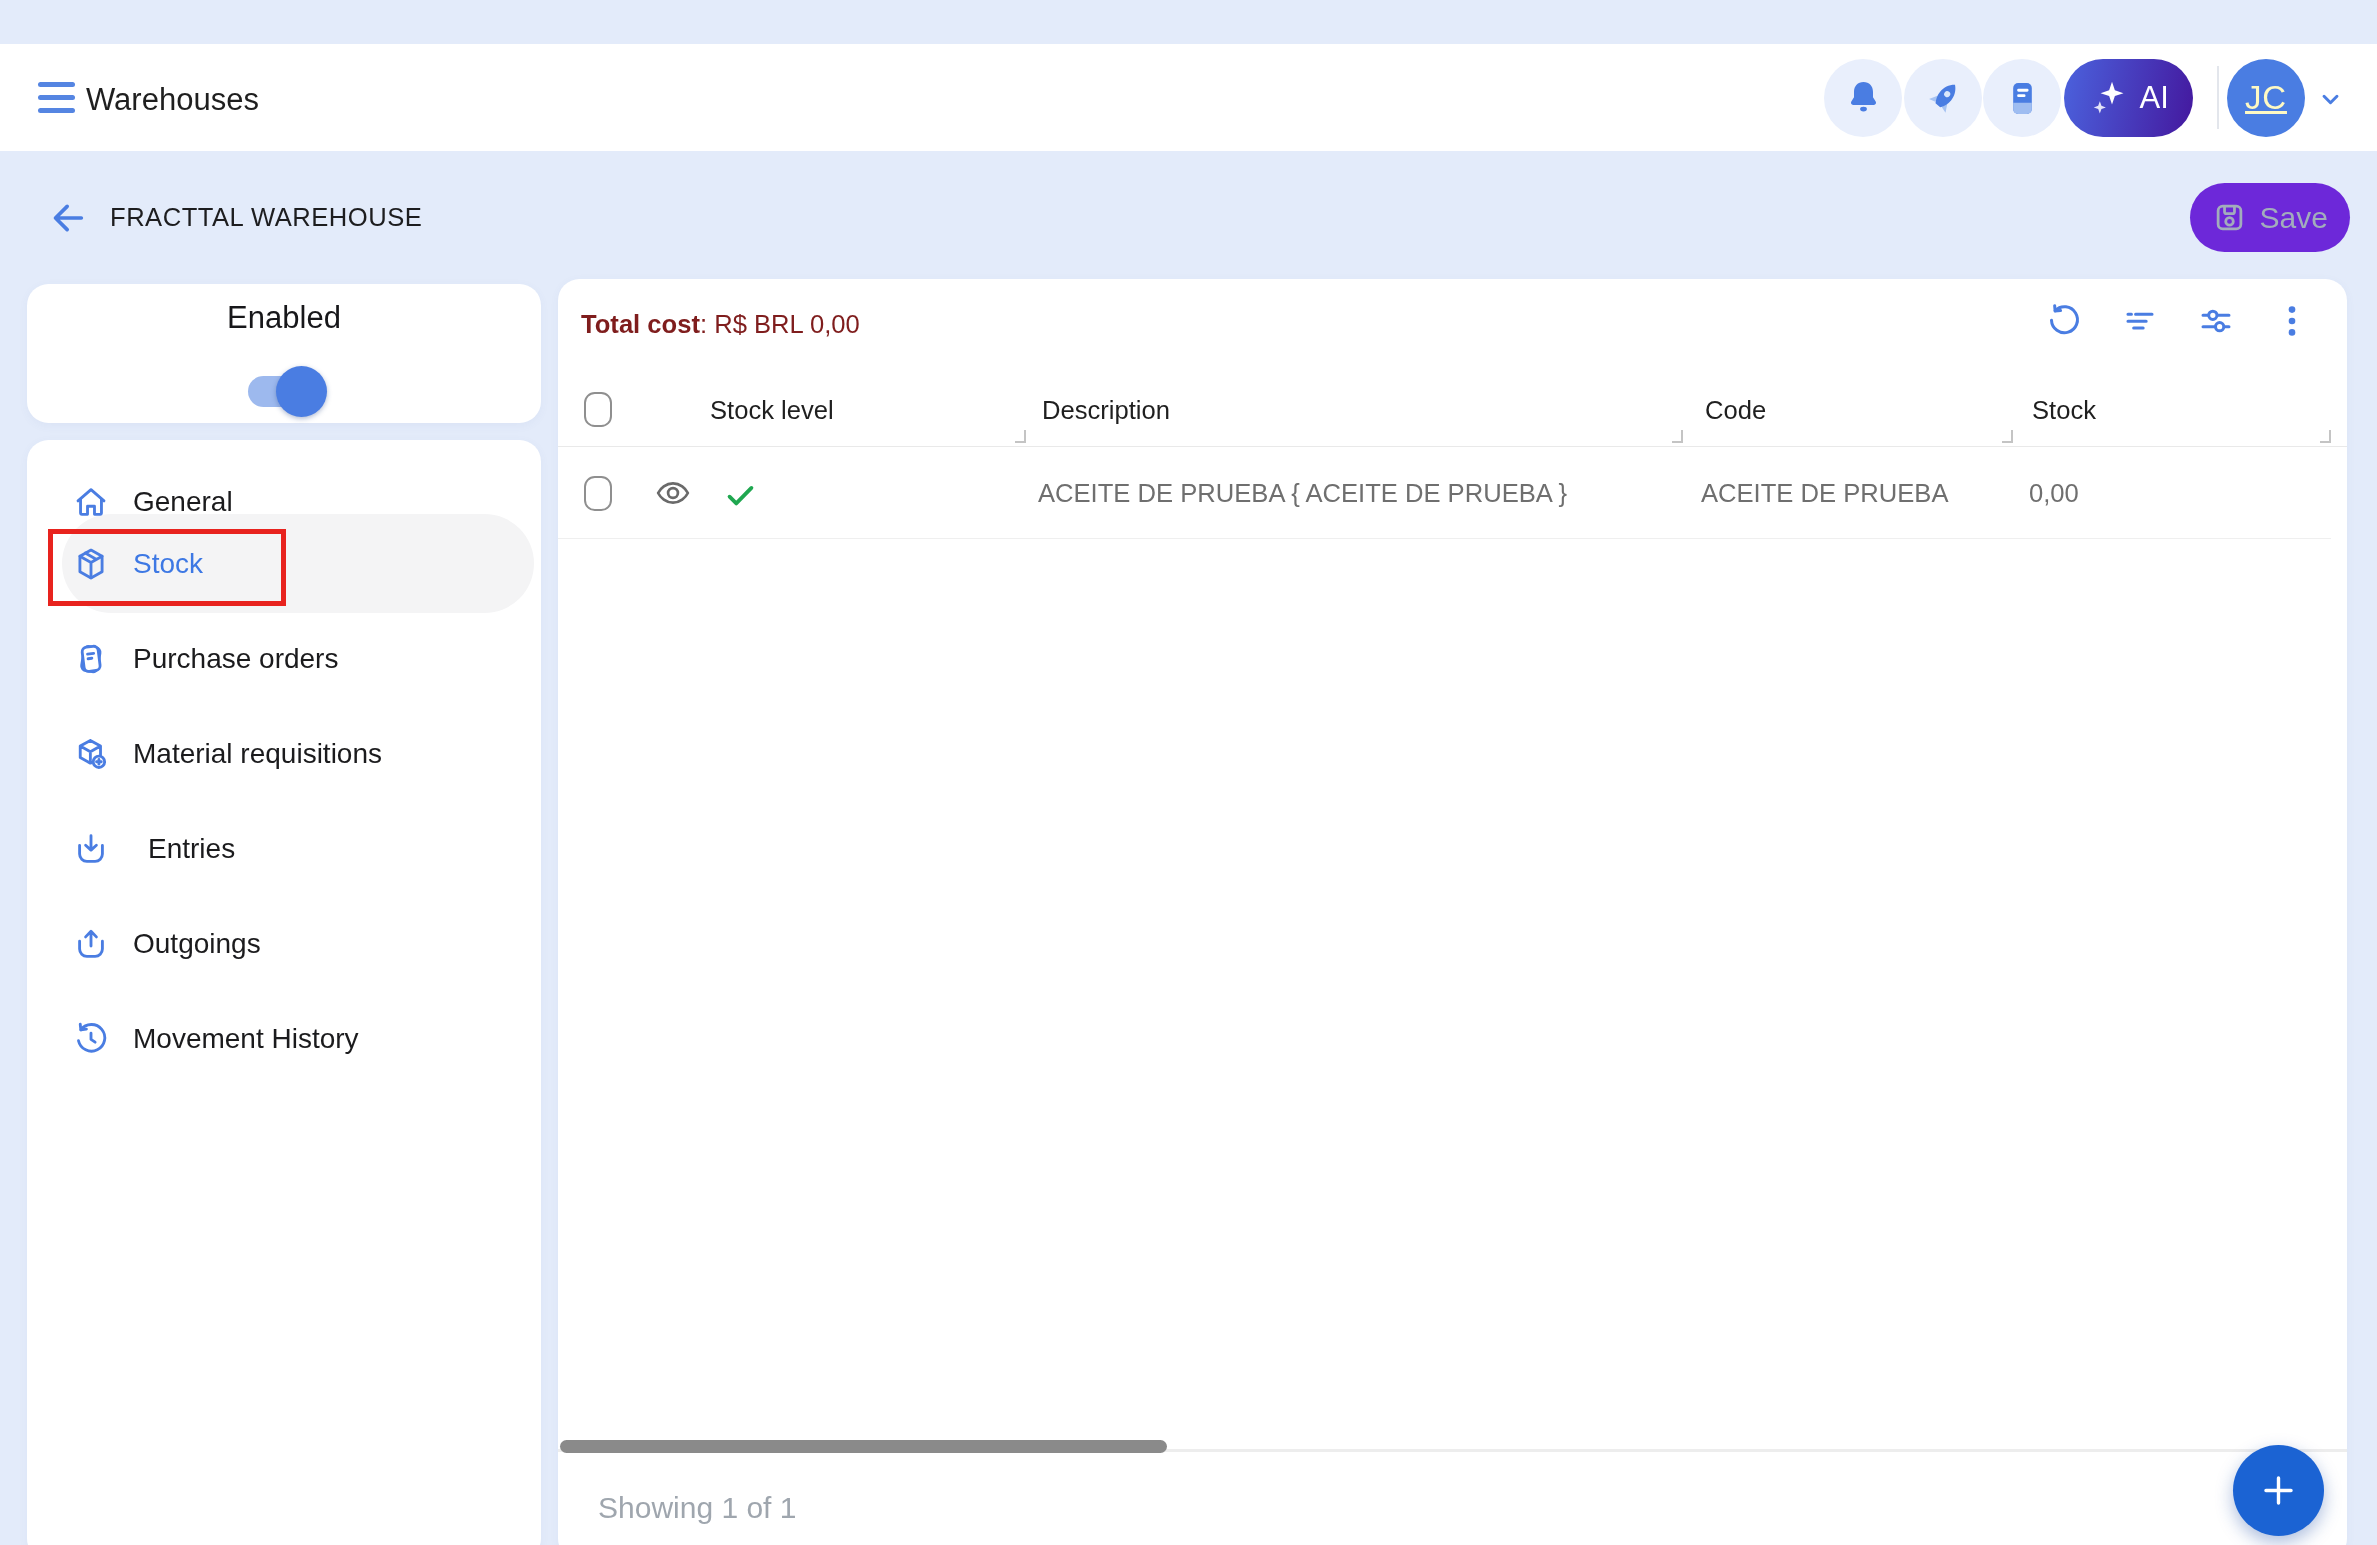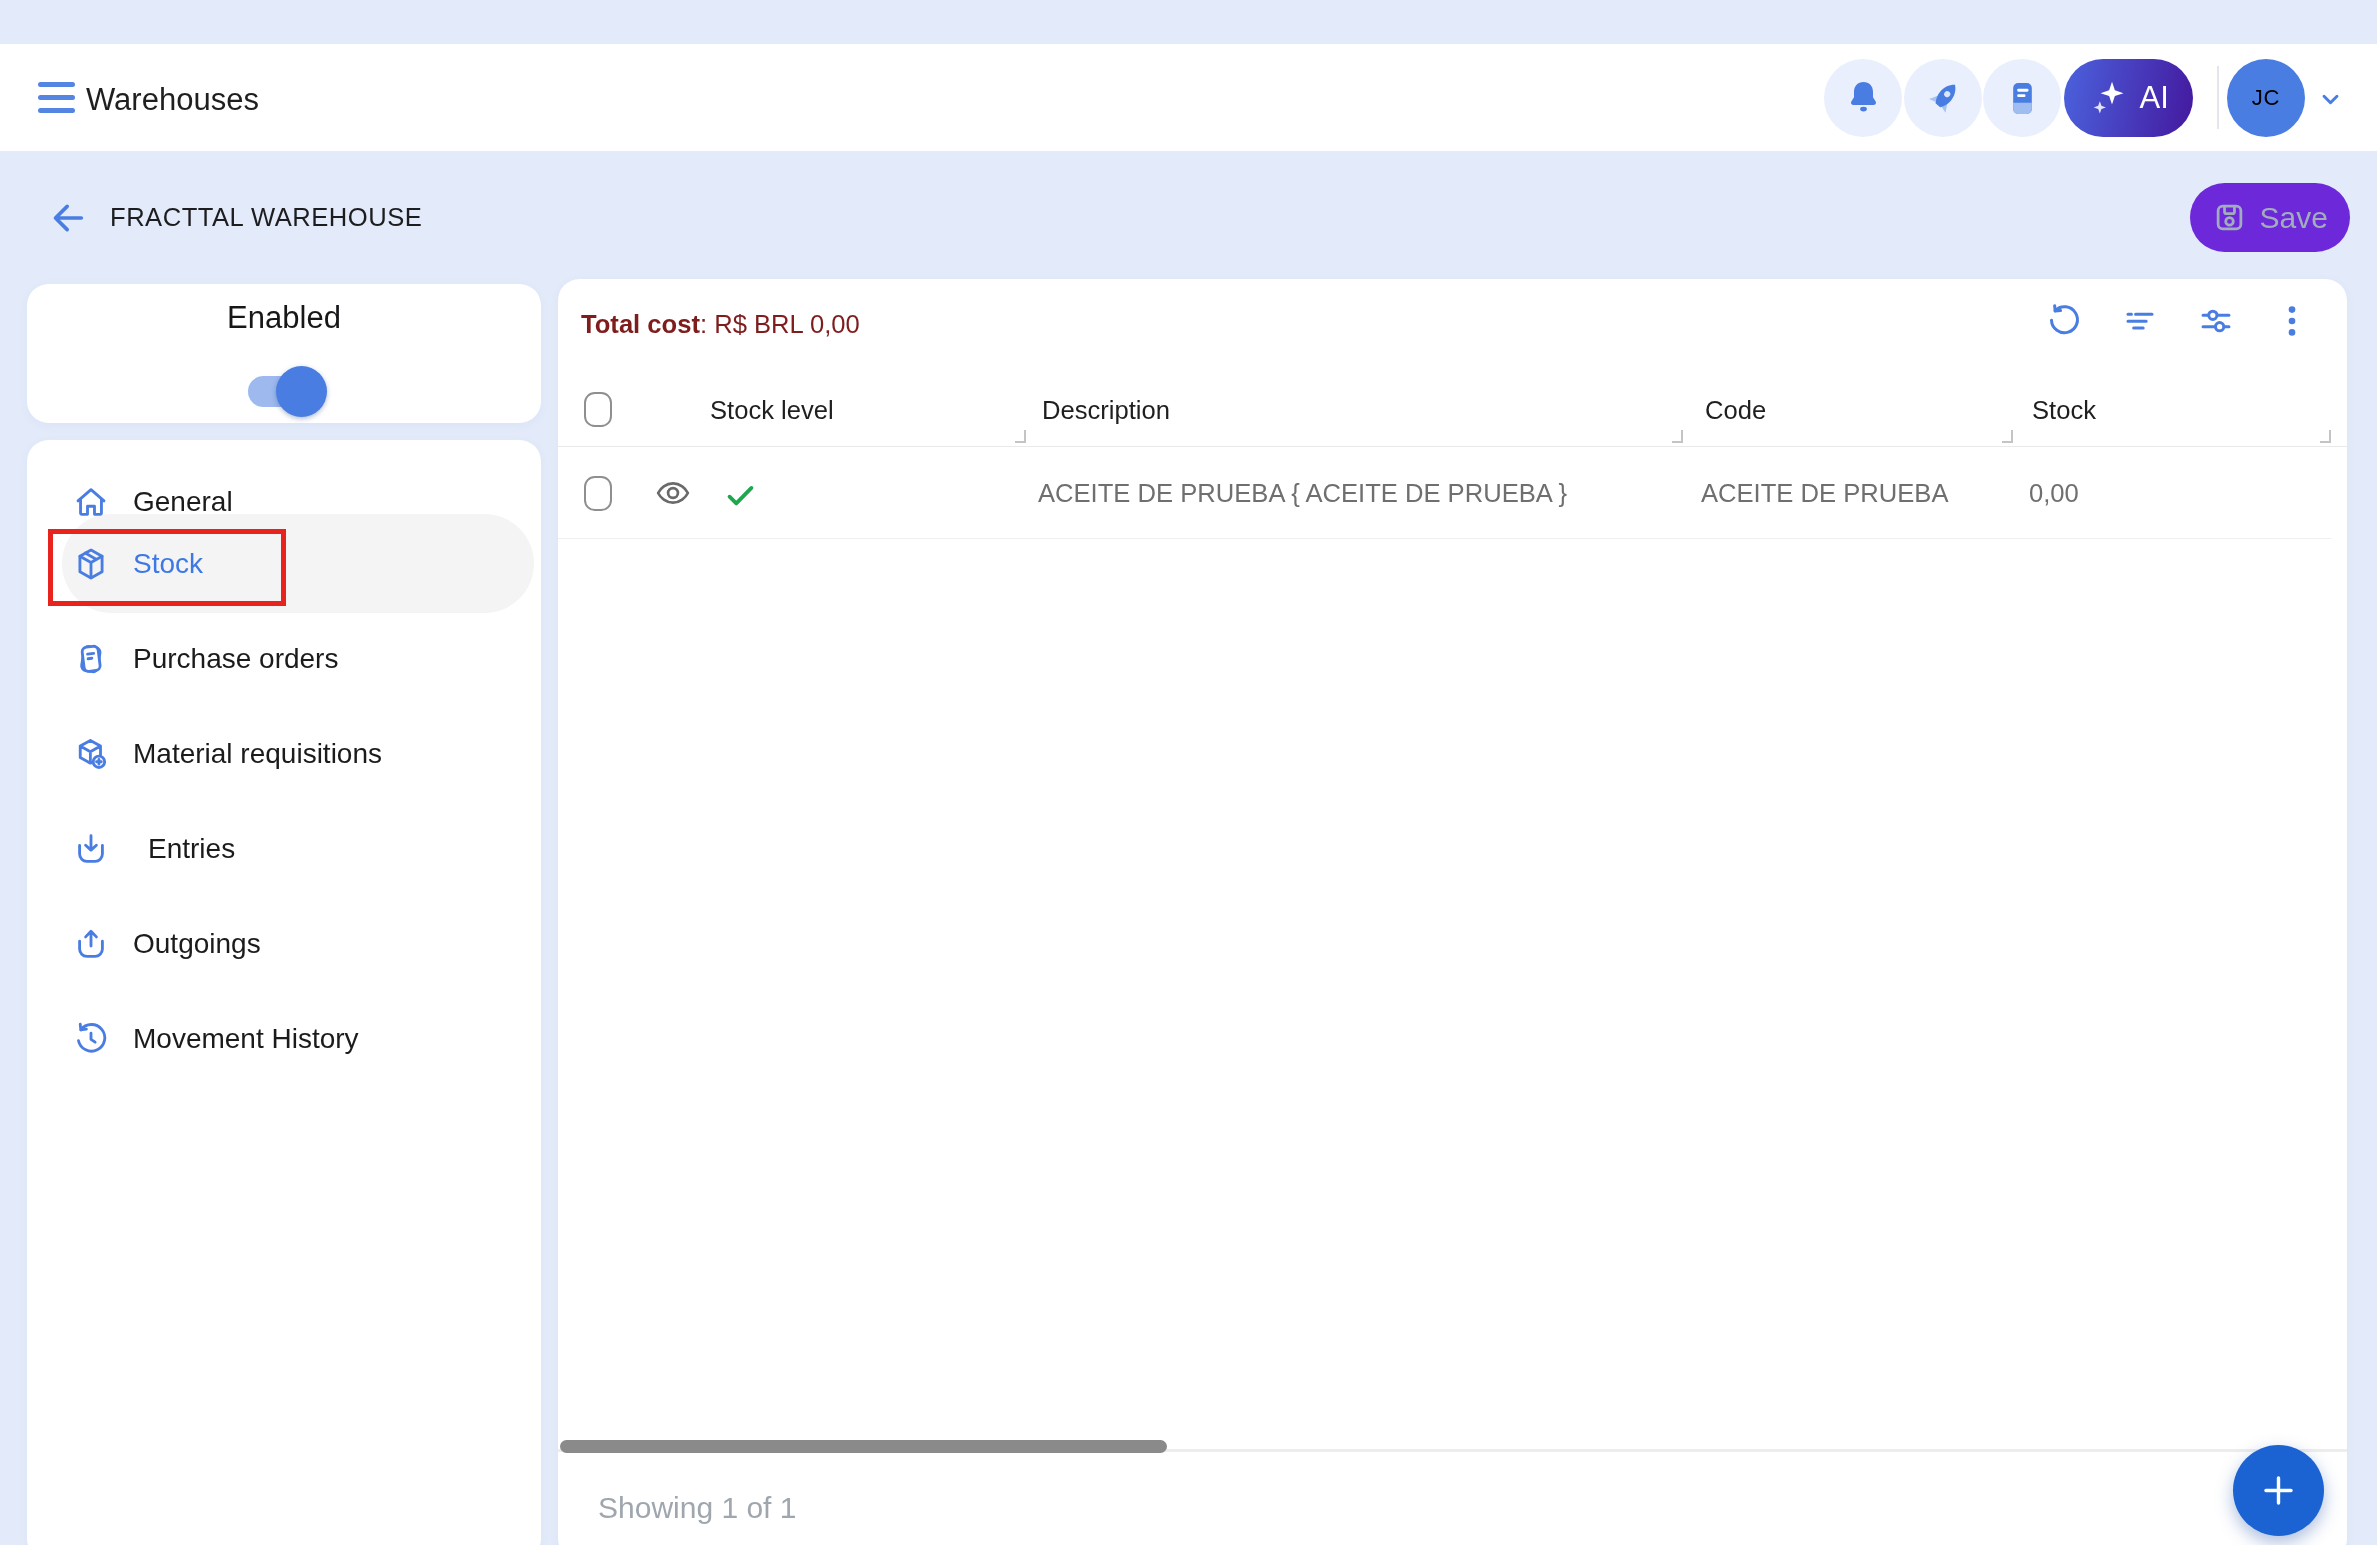--- a/index.html
+++ b/index.html
@@ -10,21 +10,21 @@
   
   .topbar { position:absolute; top:0; left:0; right:0; height:107px; background:#ffffff; }
   .hamburger { position:absolute; left:35px; top:33px; width:43px; height:41px; display:flex; flex-direction:column; justify-content:space-between; padding:5px 3.3px; cursor:pointer; }
   .hamburger span { display:block; height:5px; border-radius:3.3px; background:#5585e2; }
   .topbar-title { position:absolute; left:86px; top:38px; font-size:31px; font-weight:500; color:#1f1f1f; }
   .chip { position:absolute; top:15px; width:78px; height:78px; border-radius:50%; background:#e9effc; display:flex; align-items:center; justify-content:center; }
   .ai-pill { position:absolute; left:2064px; top:15px; width:129px; height:78px; border-radius:39px;
              background:linear-gradient(100deg,#4b62dd 0%,#44189e 100%); display:flex; align-items:center; justify-content:center; gap:8.3px; }
   .ai-pill .ai-text { color:#ffffff; font-size:31px; font-weight:500; }
   .tb-divider { position:absolute; left:2217px; top:22px; width:1.7px; height:63px; background:#e3e6ec; }
-  .avatar { position:absolute; left:2227px; top:15px; width:78px; height:78px; border-radius:50%; background:#4a7de2; display:flex; align-items:center; justify-content:center; color:#000000; font-size:22px; font-weight:500; letter-spacing:0.8px; }
+  .avatar { position:absolute; left:2227px; top:15px; width:78px; height:78px; border-radius:50%; background:#4a7de2; display:flex; align-items:center; justify-content:center; color:#fef9c3; font-size:33px; font-weight:500; letter-spacing:0.8px;text-decoration:underline; }
   .tb-chevron { position:absolute; left:2315px; top:40px; width:31px; height:31px; }
 
   
   .back-btn { position:absolute; left:48px; top:154px; width:40px; height:40px; cursor:pointer; }
   .sub-title { position:absolute; left:110px; top:159px; font-size:25.6px; font-weight:500; letter-spacing:0.5px; color:#1d1d1f; }
   .save-btn { position:absolute; right:27px; top:139px; height:69px; width:160px; border-radius:35px; background:#6d28d9;
               display:flex; align-items:center; justify-content:center; gap:12.4px; color:#a2adbc; font-size:30px; }
 
   
   .card { position:absolute; background:#ffffff; border-radius:21.5px; box-shadow:0 2.5px 10px rgba(70,95,160,0.05); }

